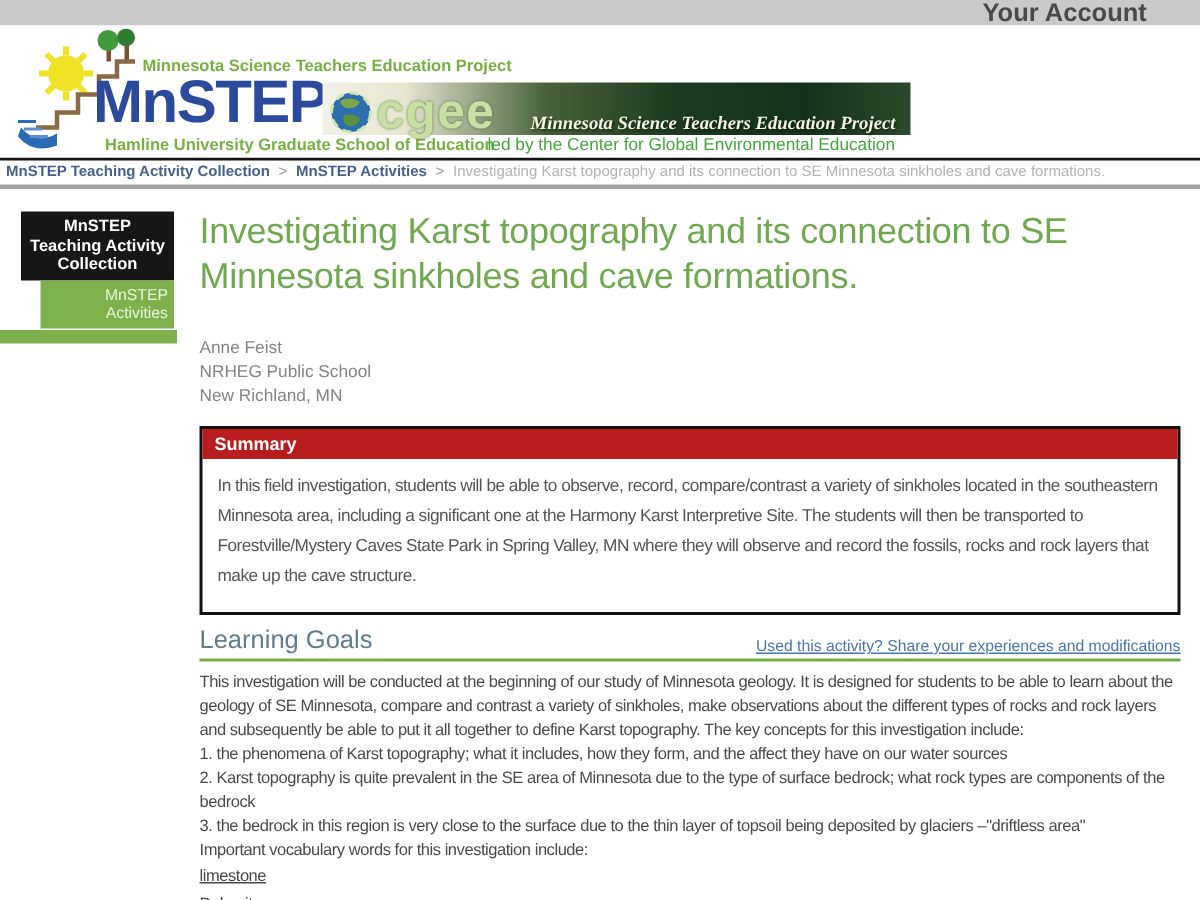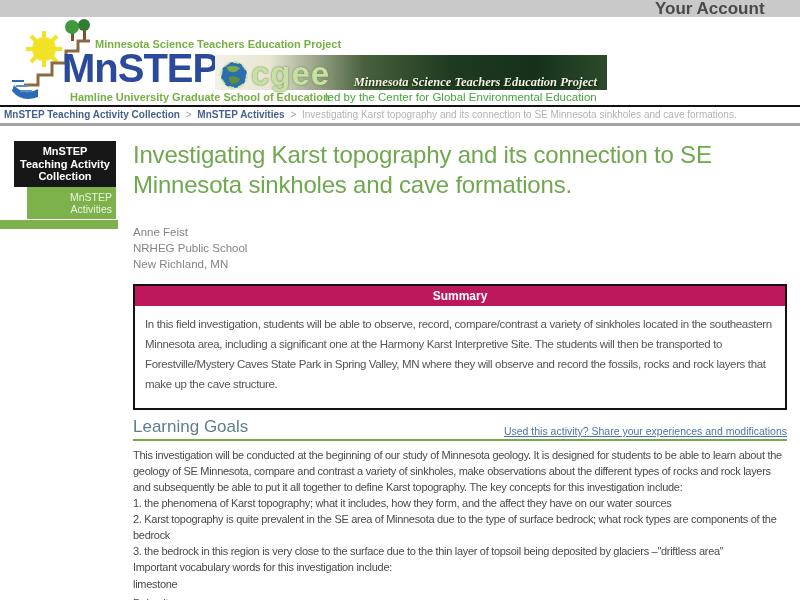--- a/index.html
+++ b/index.html
@@ -33,30 +33,30 @@
   .collection-box{margin-left:14px;width:94px;background:#171717;color:#fff;font-size:11px;font-weight:bold;
      text-align:center;padding:4px 4px;line-height:12.5px;cursor:pointer;}
   .activities-box{margin-left:27px;width:83px;background:#7cb14c;color:#eaf4dd;font-size:10.5px;
      text-align:right;padding:4px 4px 4px 2px;cursor:pointer;}
   .green-bar{margin-top:1px;width:118px;height:9px;background:#7cb14c;}
   .content{margin-left:133px;margin-right:13px;padding-top:14px;}
   .page-title{margin:0;font-size:24px;font-weight:normal;color:#6fa84e;line-height:30px;letter-spacing:-0.2px;}
   .author{margin-top:24px;font-size:11.5px;color:#848484;line-height:16px;}
   
   .summary-box{margin-top:12px;border:2px solid #121212;background:#fff;}
-  .summary-header{background:#be185d;color:#fff;font-size:12px;font-weight:bold;padding:3px 8px;text-align:center;}
+  .summary-header{background:#b91c1c;color:#fff;font-size:12px;font-weight:bold;padding:3px 8px;}
   .summary-body{padding:8px 10px 14px 10px;font-size:11.5px;letter-spacing:-0.35px;color:#555;line-height:20px;}
   
   .section-row{margin-top:7px;display:flex;align-items:flex-end;justify-content:space-between;}
   .section-heading{margin:0;font-size:17px;font-weight:normal;color:#5f7d8c;line-height:20px;text-align:right;}
   .share-link{font-size:10.5px;color:#4b74ad;text-decoration:underline;cursor:pointer;}
   .green-rule{margin-top:2px;height:2px;background:#76ab47;}
   .body-text{margin-top:6px;font-size:11px;letter-spacing:-0.3px;color:#4a4a4a;line-height:16px;}
   .goal-line{font-size:11px;letter-spacing:-0.3px;color:#4a4a4a;line-height:16px;}
-  .vocab-line{font-size:11px;letter-spacing:-0.3px;color:#4a4a4a;line-height:19px;}
+  .vocab-line{font-size:11px;letter-spacing:-0.3px;color:#4a4a4a;line-height:19px;text-decoration:underline;}
 </style>
 </head>
 <body>
 
 <div class="account-bar">
   <span class="account-link">Your Account</span>
 </div>
 
 <div class="site-header">
   <svg class="logo-drawing" width="105" height="82" viewBox="0 0 105 82">

